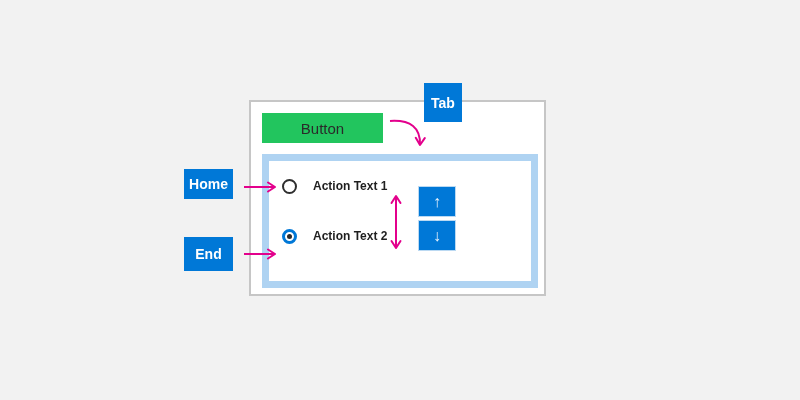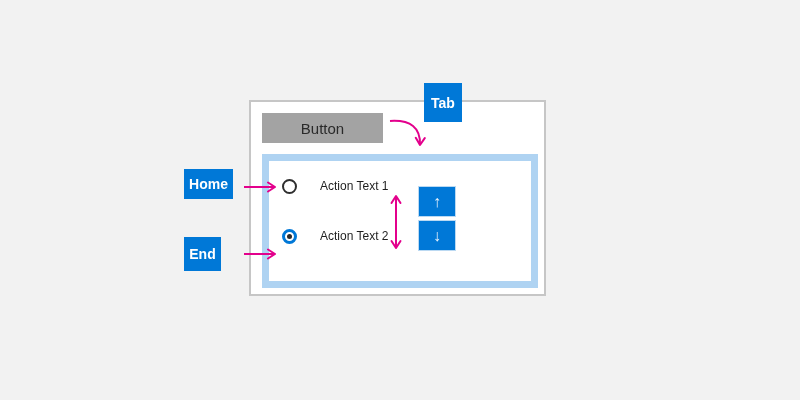--- a/index.html
+++ b/index.html
@@ -10,42 +10,42 @@
     -webkit-font-smoothing:antialiased;
   }
   
   .panel {
     position:absolute; left:249px; top:100px; width:297px; height:196px;
     background:#FFFFFF; border:2px solid #C6C6C6; box-sizing:border-box;
   }
   
   .demo-button {
     position:absolute; left:262px; top:113px; width:121px; height:30px;
-    background:#a3a3a3; color:#2A2A2A; font-size:15px;
+    background:#22c55e; color:#2A2A2A; font-size:15px;
     display:flex; align-items:center; justify-content:center;
   }
   
   .key {
     position:absolute; background:#0078D7; color:#FFFFFF;
     font-size:14px; font-weight:600;
     display:flex; align-items:center; justify-content:center;
     z-index:3;
   }
   .key-tab  { left:424px; top:83px;  width:38px; height:39px; }
   .key-home { left:184px; top:169px; width:49px; height:30px; }
-  .key-end  { left:184px; top:237px; width:37px; height:34px; }
+  .key-end  { left:184px; top:237px; width:49px; height:34px; }
   
   .focus-region {
     position:absolute; left:262px; top:154px; width:276px; height:134px;
     background:#FFFFFF; border:7px solid #AFD3F2; box-sizing:border-box;
   }
   
   .radio-row {
     position:absolute; left:282px; height:16px;
-    display:flex; align-items:center; gap:23px;
+    display:flex; align-items:center; gap:16px;font-weight:bold;
   }
   .radio-row.r1 { top:178px; }
   .radio-row.r2 { top:228px; }
   .radio-row.r3 { top:247px; }
   .radio {
     width:15px; height:15px; border:2px solid #2E2E2E; border-radius:50%;
     background:#FFFFFF; box-sizing:border-box; flex:0 0 auto;
     display:flex; align-items:center; justify-content:center;
   }
   .radio.selected { border:3px solid #0078D7; }

